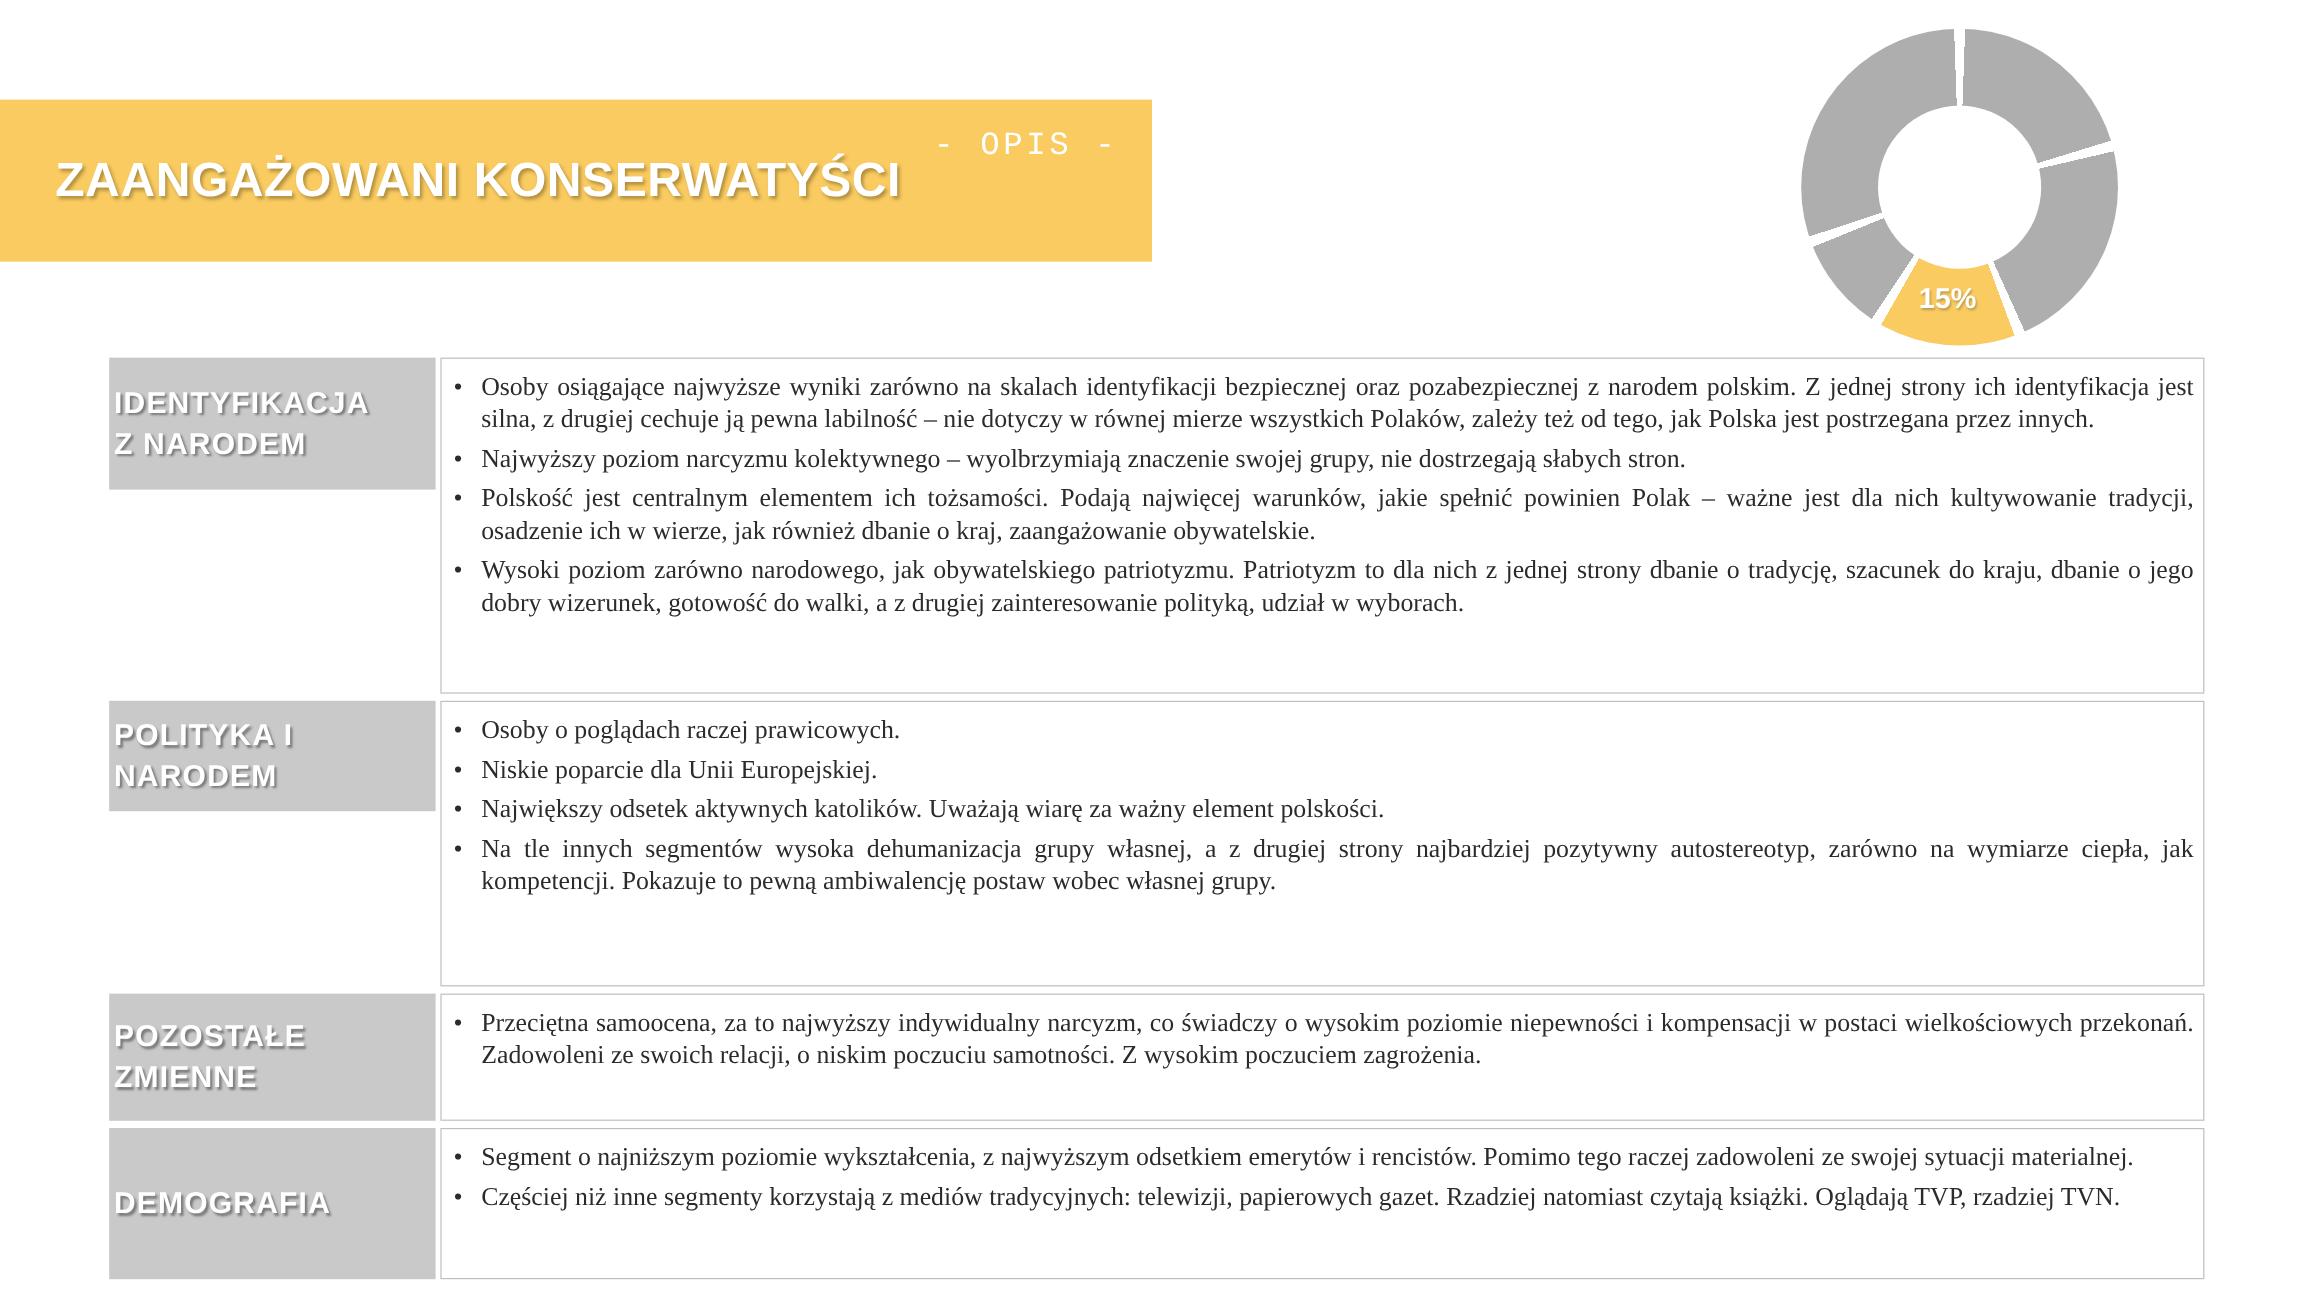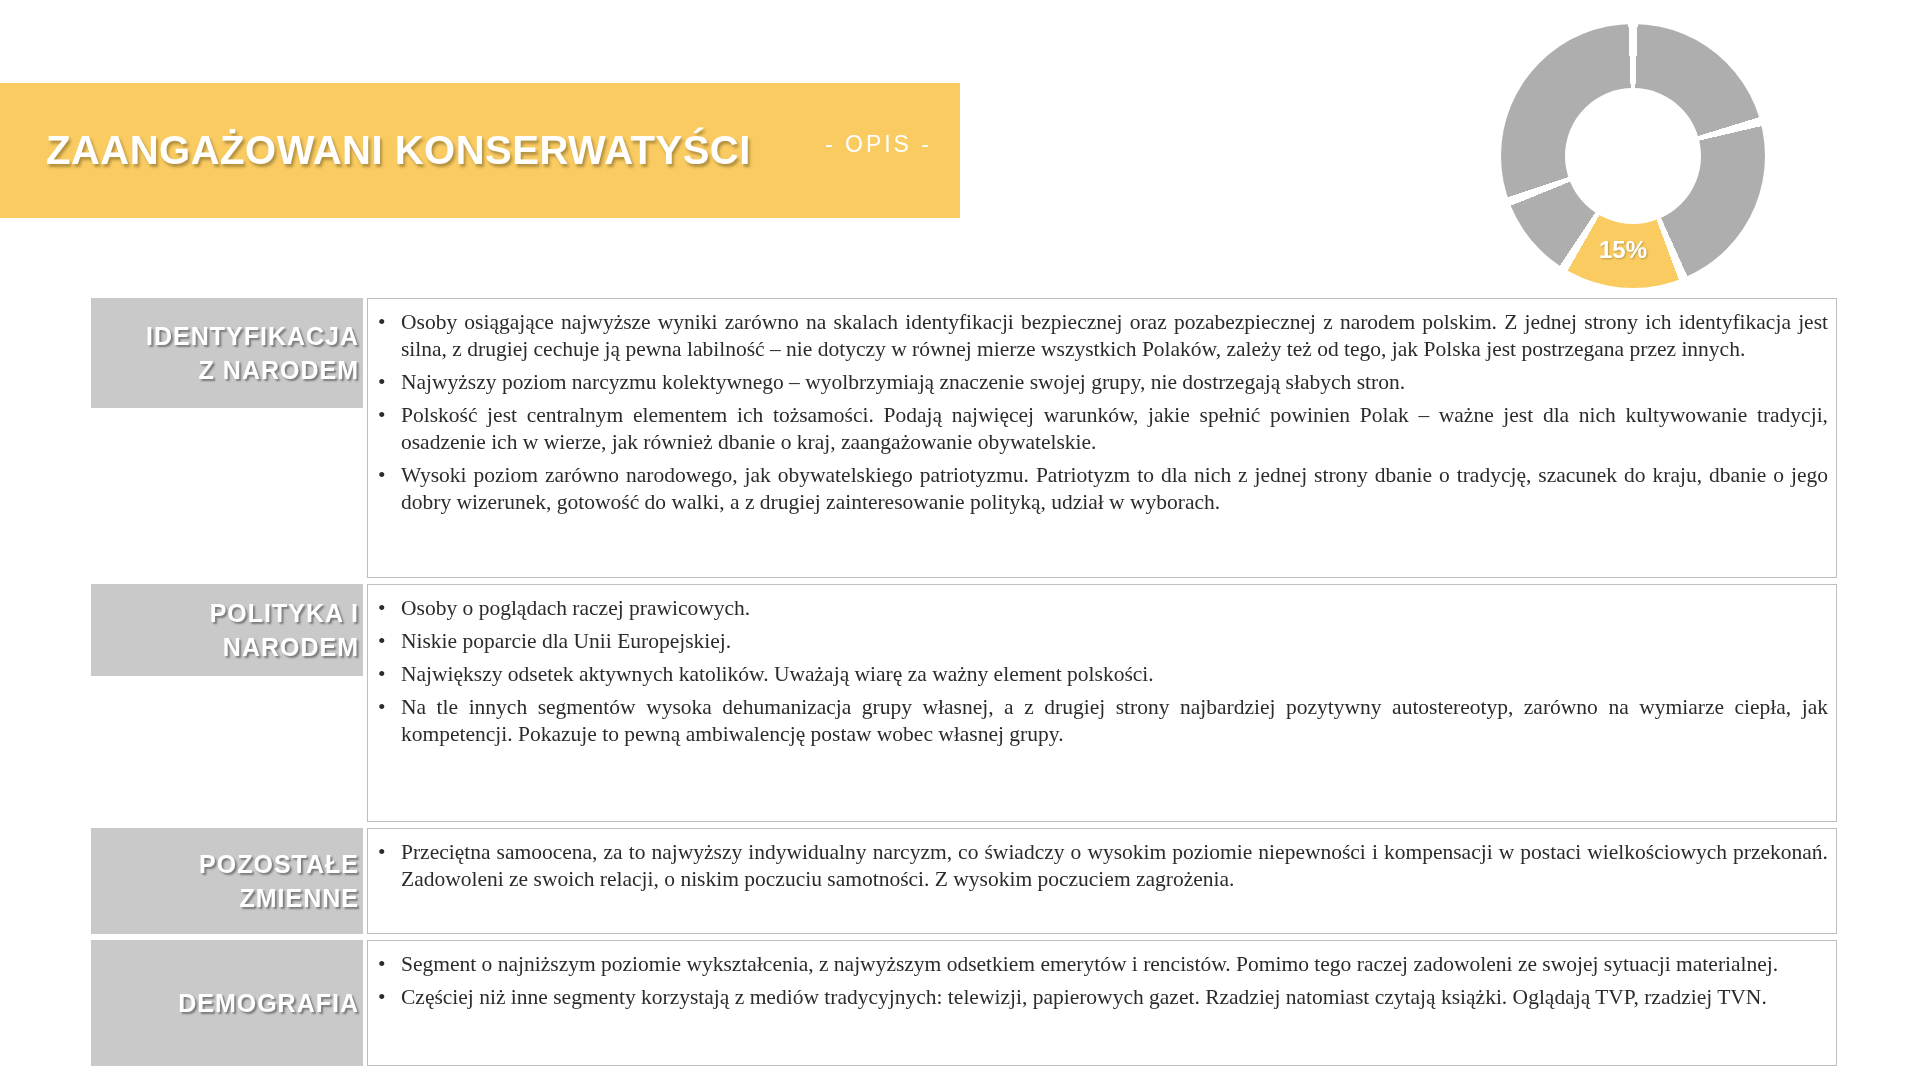--- a/index.html
+++ b/index.html
@@ -4,37 +4,37 @@
 <style>
   html,body{margin:0;padding:0;background:#fff;width:1920px;height:1080px;overflow:hidden;
             font-family:"Liberation Sans",sans-serif;}
   .stage{position:relative;width:1920px;height:1080px;background:#fff;}
 
   
   .banner{position:absolute;left:0;top:83px;width:960px;height:135px;background:#F9CB61;
           display:flex;align-items:center;}
   .banner .title{margin-left:46px;font-size:40px;font-weight:bold;color:#fff;
                  letter-spacing:.5px;text-shadow:2px 3px 3px rgba(90,70,20,.45);}
-  .banner .subtitle{position:absolute;right:28px;top:24px;color:#fff;font-size:23px;
-                    letter-spacing:3px;font-family:Liberation Sans, sans-serif;margin-top:24px;}
+  .banner .subtitle{position:absolute;right:28px;top:24px;color:#fff;font-size:27px;
+                    letter-spacing:3px;font-family:Liberation Mono, monospace;}
 
   
   .donut-wrap{position:absolute;left:1501px;top:24px;width:264px;height:264px;}
   .donut{position:absolute;inset:0;border-radius:50%;}
   .donut-hole{position:absolute;left:50%;top:50%;width:136px;height:136px;margin:-68px 0 0 -68px;
               background:#fff;border-radius:50%;}
   .donut-label{position:absolute;left:0;top:212px;width:244px;text-align:center;
                color:#fff;font-size:24px;font-weight:bold;text-shadow:1px 1px 2px rgba(0,0,0,.25);}
 
   
   .tbl{position:absolute;left:91px;top:298px;width:1746px;}
   .row{display:flex;gap:4px;margin-bottom:6px;align-items:stretch;}
   .label-col{width:272px;flex:none;display:flex;}
   .label-box{background:#C9C9C9;width:100%;display:flex;flex-direction:column;
-             align-items:flex-end;justify-content:center;padding:8px 4px;box-sizing:border-box;}
+             align-items:flex-start;justify-content:center;padding:8px 4px;box-sizing:border-box;}
   .label-line{color:#fff;font-weight:bold;font-size:25px;line-height:34px;letter-spacing:1px;
               text-align:center;text-shadow:2px 2px 2px rgba(0,0,0,.4);white-space:nowrap;}
   .text-col{flex:1;border:1.5px solid #BFBFBF;box-sizing:border-box;
             padding:10px 8px 8px 0;background:#fff;font-family:Liberation Serif, serif;}
   .li{position:relative;padding-left:33px;margin-bottom:6px;text-align:justify;
       font-size:21.5px;line-height:27px;color:#2b2b2b;}
   .li:last-child{margin-bottom:0;}
   .li::before{content:"\2022";position:absolute;left:10px;top:0;color:#2b2b2b;}
 
   

